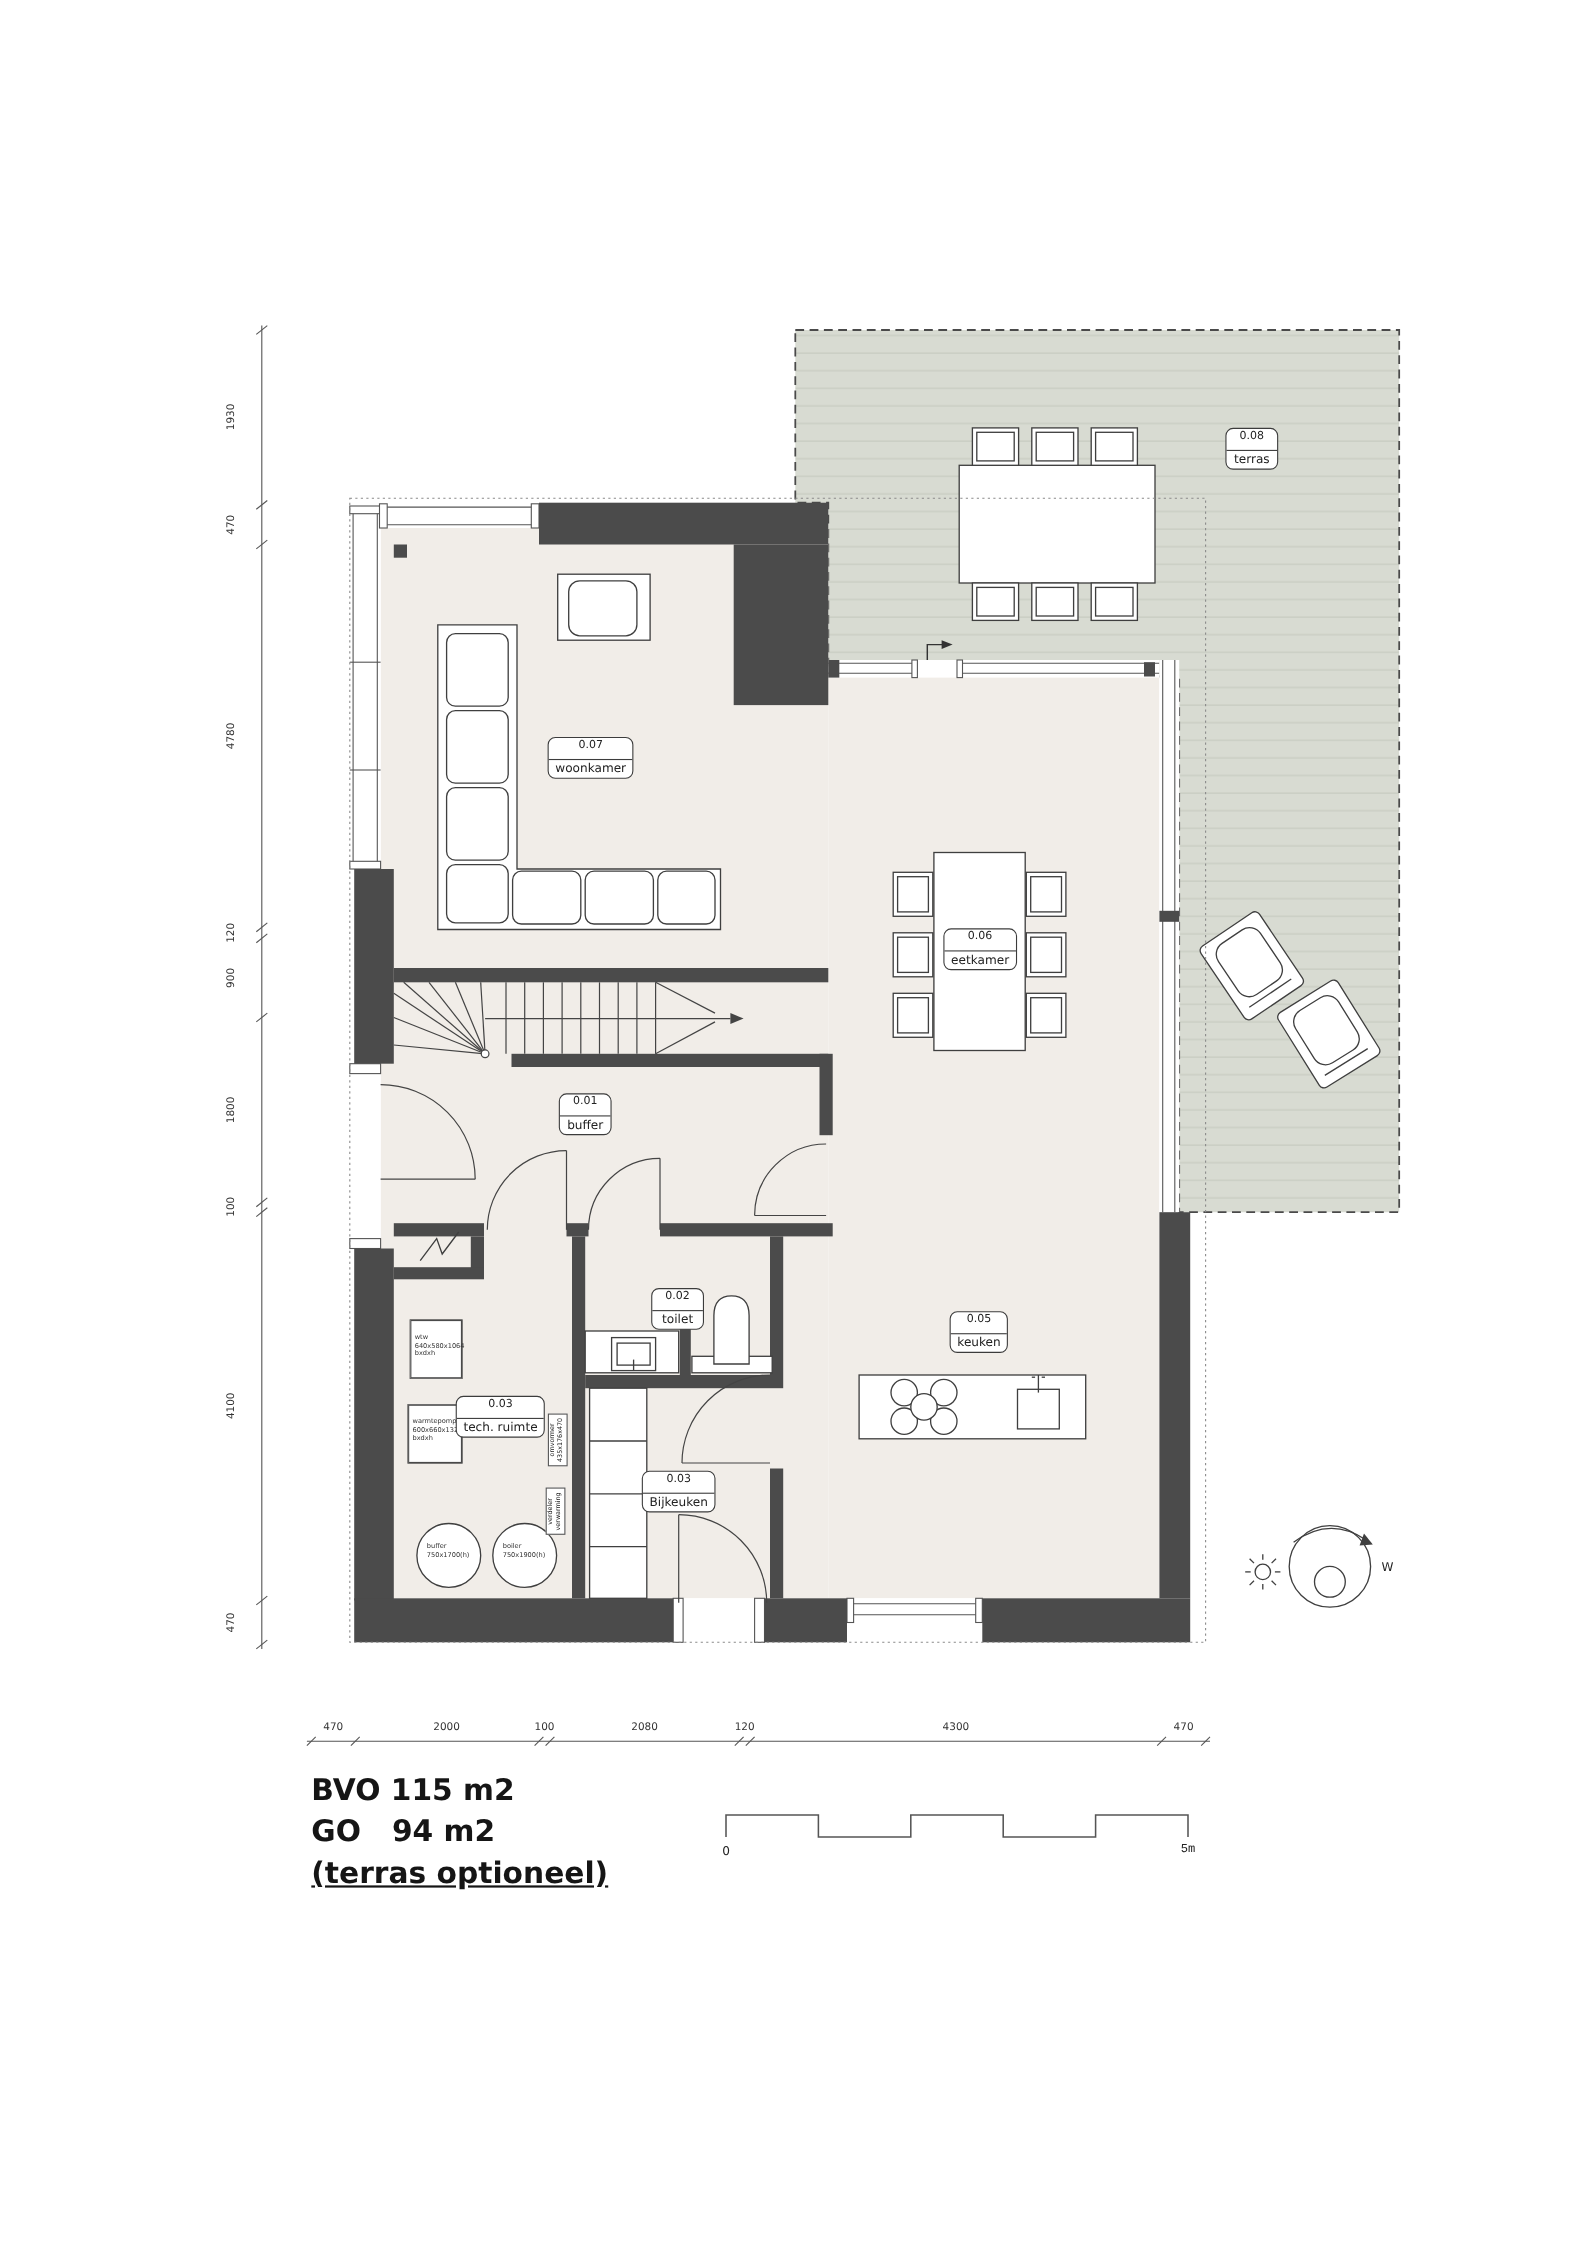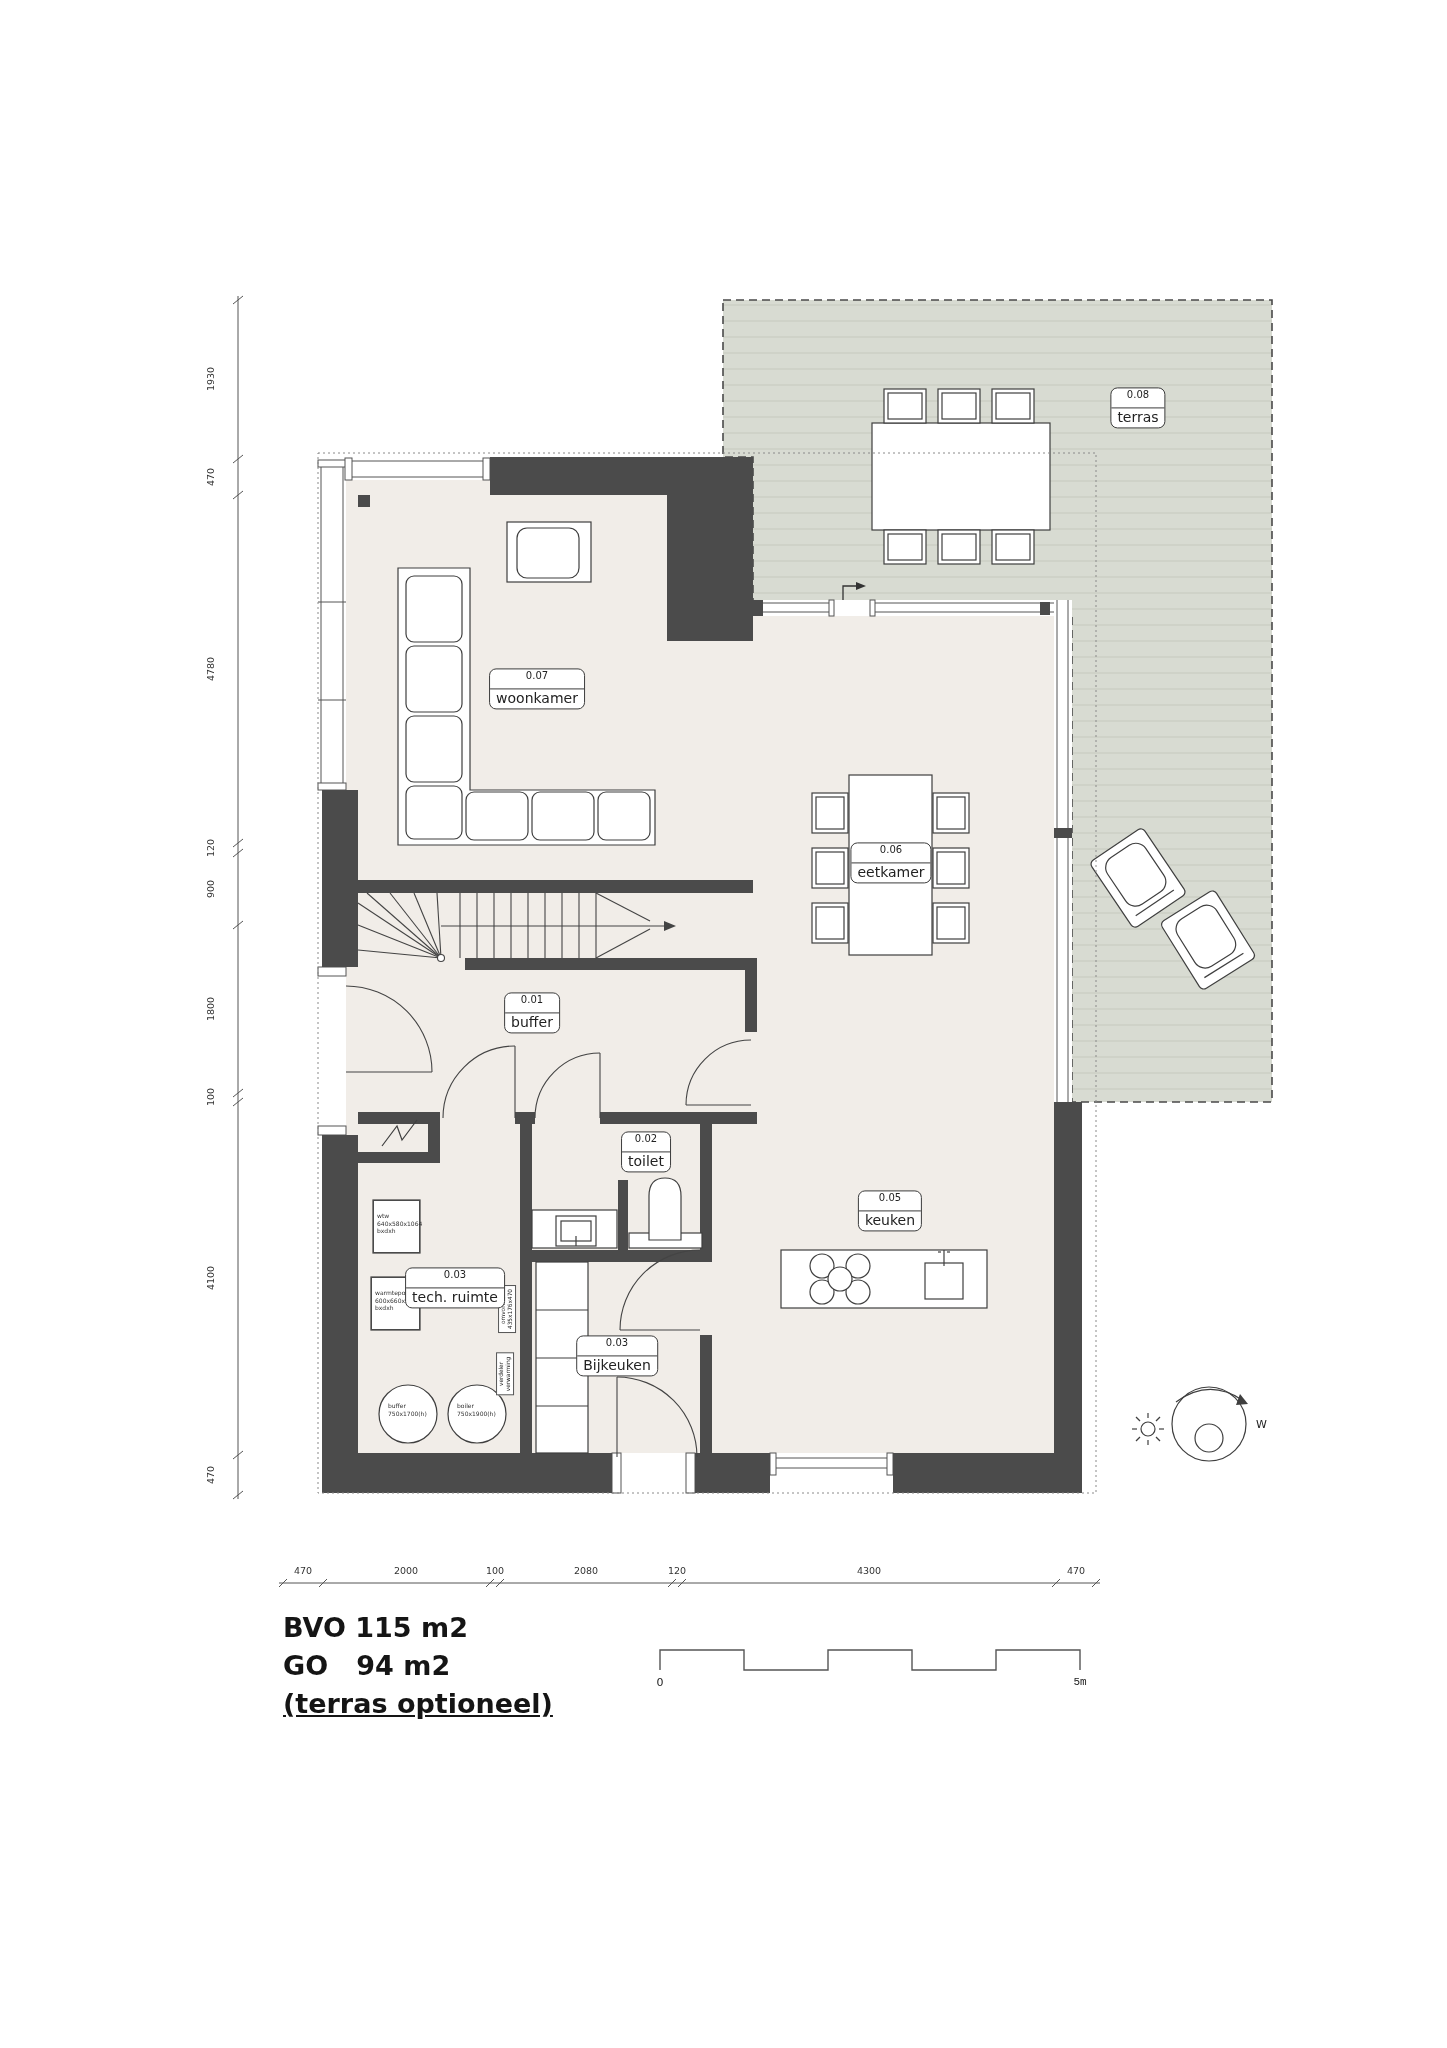--- a/index.html
+++ b/index.html
@@ -3,21 +3,21 @@
 <meta charset="utf-8">
 <style>
   html,body{margin:0;padding:0;background:#ffffff;}
   #canvas{position:relative;width:1447px;height:2048px;background:#ffffff;overflow:hidden;
           font-family:"DejaVu Sans",sans-serif;color:#222;}
   #plan-svg{position:absolute;left:0;top:0;}
 
   .chip{position:absolute;transform:translate(-50%,-50%);background:#fff;border:1.3px solid #3c3c3c;
         border-radius:7px;text-align:center;line-height:1.05;min-width:46px;z-index:5;}
   .chip .num{display:block;font-size:10px;padding:2px 7px 6px 7px;border-bottom:1px solid #3c3c3c;}
-  .chip .nm{display:block;font-size:14px;padding:2px 6px 3px 6px;}
+  .chip .nm{display:block;font-size:11px;padding:2px 6px 3px 6px;}
 
   .dim{position:absolute;font-size:9.5px;color:#333;transform:translate(-50%,-50%);z-index:4;}
   .dimv{transform:translate(-50%,-50%) rotate(-90deg);}
 
   .title-line{position:absolute;font-weight:700;font-size:27px;color:#151515;white-space:pre;z-index:4;}
 
   .eq{position:absolute;font-size:6px;line-height:1.25;color:#333;white-space:pre-line;z-index:4;}
   .eq-box{border:1px solid #4a4a4a;background:#fff;box-sizing:border-box;padding:11px 2px 0 3px;}
   .vchip{position:absolute;transform:translate(-50%,-50%) rotate(-90deg);border:1px solid #555;
          background:#fff;font-size:5.8px;line-height:1.2;text-align:center;white-space:pre-line;
@@ -318,21 +318,21 @@
         <line x1="1156" y1="1421" x2="1160" y2="1417"></line>
       <line x1="1140" y1="1437" x2="1136" y2="1441"></line>
         <line x1="1156" y1="1437" x2="1160" y2="1441"></line>
     </g>
   </svg>
 
   <div class="chip" style="left:532px;top:1013px;">
     <span class="num">0.01</span>
     <span class="nm">buffer</span>
   </div>
-  <div class="chip" style="left:616px;top:1152px;margin-left:30px;">
+  <div class="chip" style="left:616px;top:1190px;">
     <span class="num">0.02</span>
     <span class="nm">toilet</span>
   </div>
   <div class="chip" style="left:455px;top:1288px;">
     <span class="num">0.03</span>
     <span class="nm">tech. ruimte</span>
   </div>
   <div class="chip" style="left:617px;top:1356px;">
     <span class="num">0.03</span>
     <span class="nm">Bijkeuken</span>

